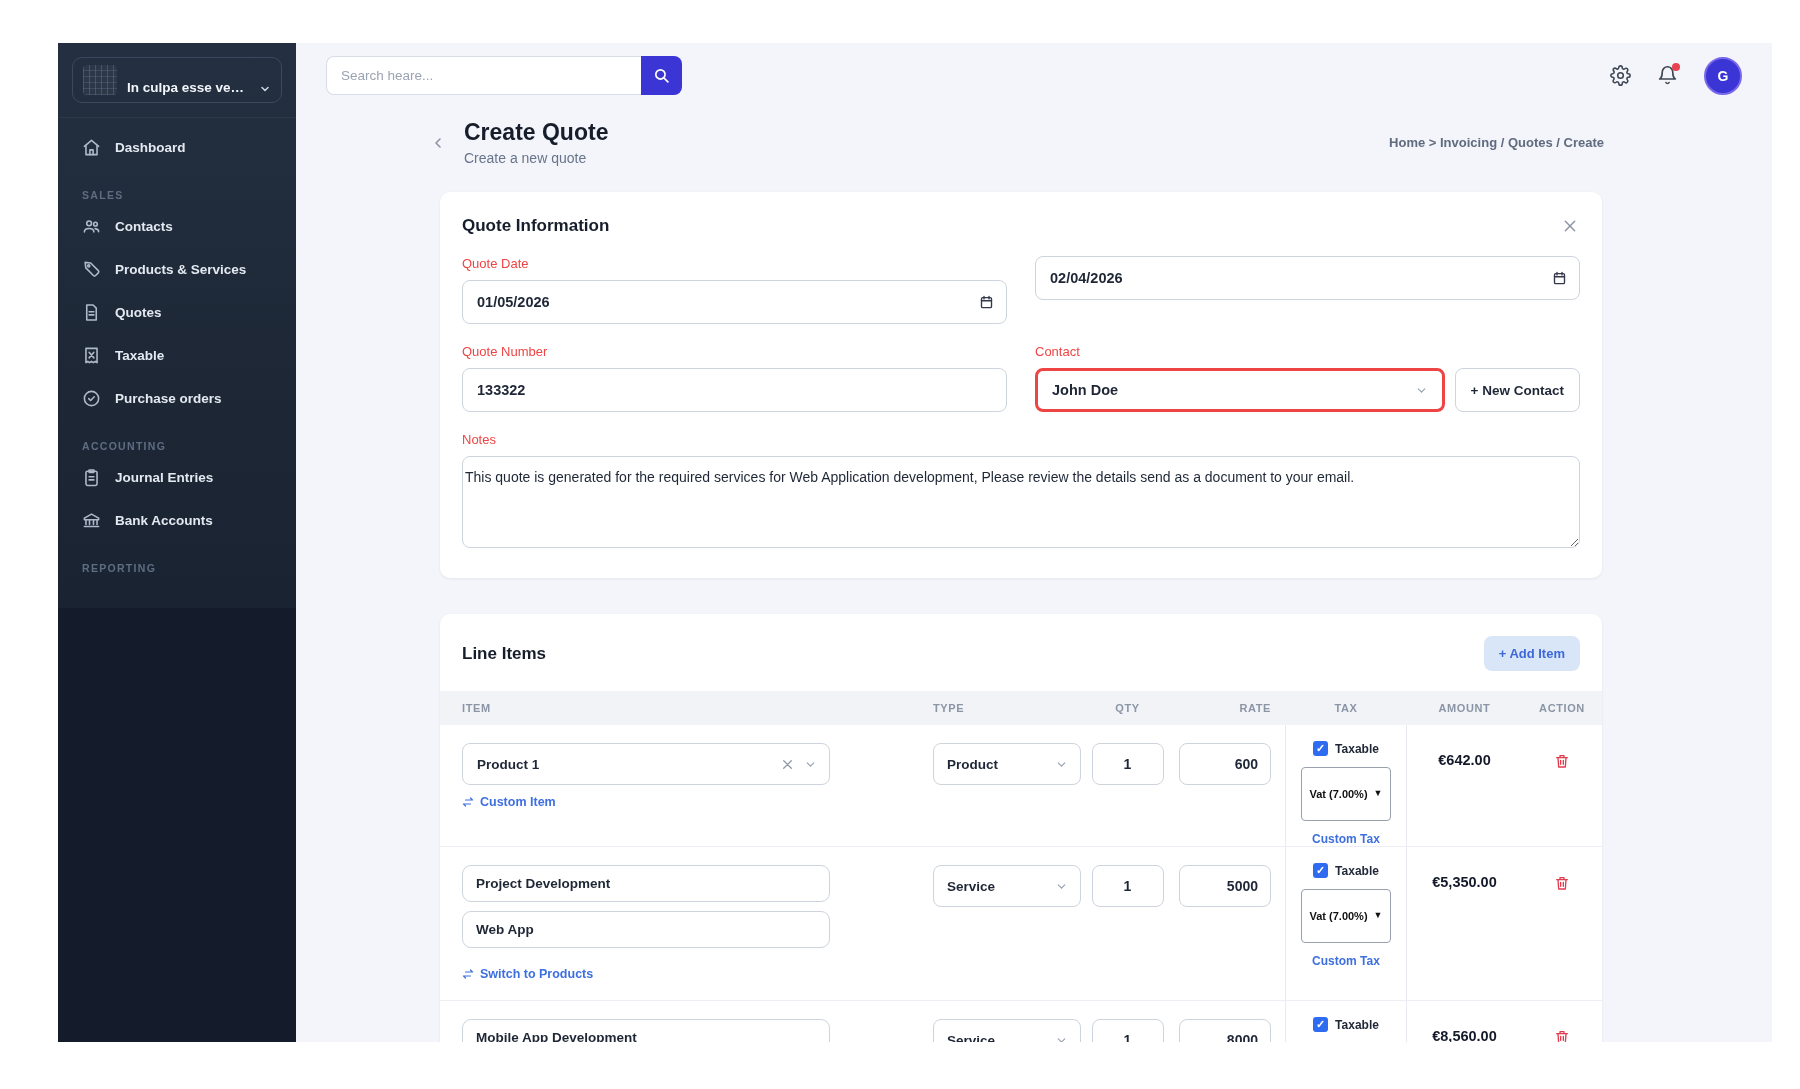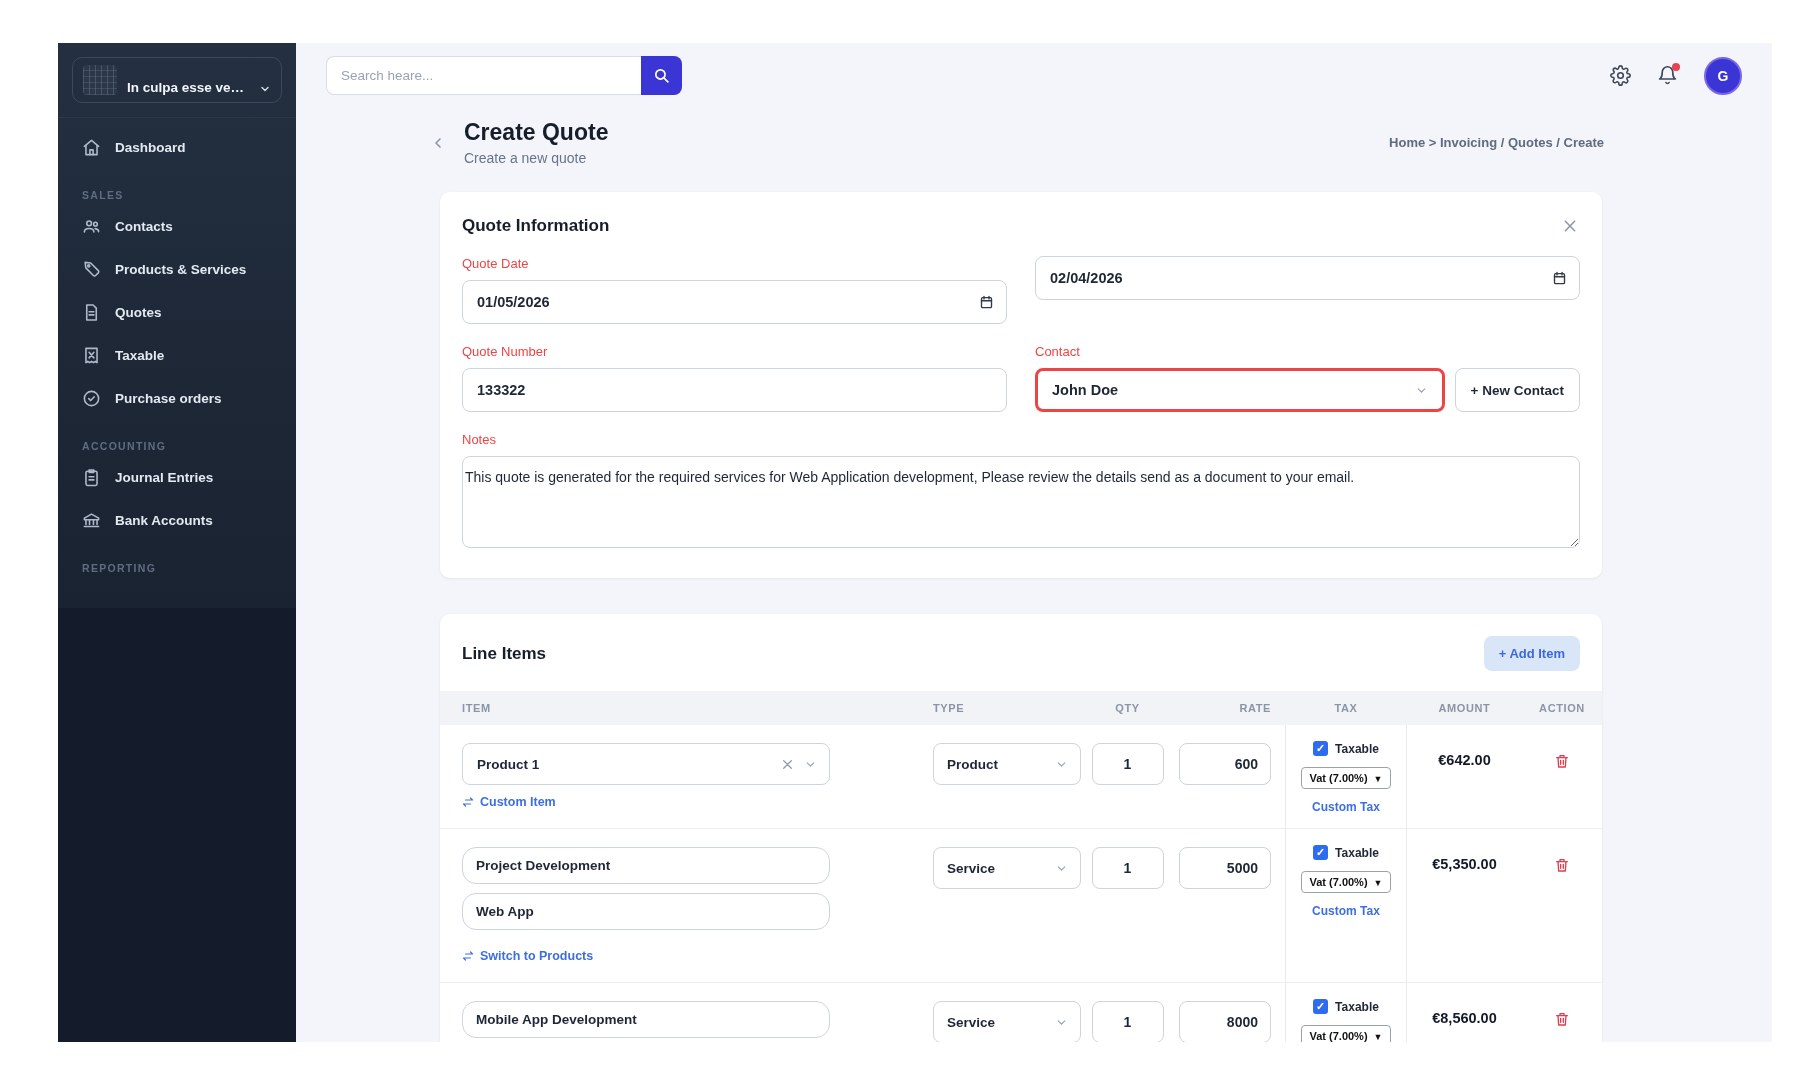--- a/index.html
+++ b/index.html
@@ -111,21 +111,21 @@
   .h-tax { text-align:center; }
   .h-amount { text-align:center; }
   .h-action { text-align:center; }
 
   .li-row { border-bottom:1px solid #eceef3; }
   .cell-item { padding:18px 0 16px 22px; }
   .item-select { width:368px; height:42px; border:1px solid #cdd4de; border-radius:8px;
                  display:flex; align-items:center; padding:0 12px 0 14px; gap:10px; cursor:pointer; }
   .item-select .sel-text { flex:1; font-size:13.5px; font-weight:700; color:#1f2736; }
   .clear-x { color:#8b95a5; display:flex; cursor:pointer; }
-  .item-input { width:368px; height:37px; border:1px solid #cdd4de; border-radius:14px;
+  .item-input { width:368px; height:37px; border:1px solid #cdd4de; border-radius:9px;
                 padding:0 13px; font-size:13.5px; font-weight:700; color:#1f2736; outline:none;
                 display:block; margin-bottom:9px; font-family:"Liberation Sans", sans-serif; background:#fff; }
   .switch-link { display:inline-flex; align-items:center; gap:6px; color:#3e6fe0; font-size:12.5px;
                  font-weight:700; margin-top:10px; cursor:pointer; text-decoration:none; }
   .cell-type { padding:18px 0 0 18px; }
   .type-select { width:148px; height:42px; border:1px solid #cdd4de; border-radius:8px;
                  display:flex; align-items:center; padding:0 12px 0 13px; cursor:pointer; }
   .type-select .sel-text { flex:1; font-size:13.5px; font-weight:700; color:#1f2736; }
   .cell-qty { padding-top:18px; text-align:center; }
   .qty-input { width:72px; height:42px; border:1px solid #cdd4de; border-radius:8px; text-align:center;
@@ -134,22 +134,22 @@
   .cell-rate { padding-top:18px; text-align:right; padding-right:14px; }
   .rate-input { width:92px; height:42px; border:1px solid #cdd4de; border-radius:8px; text-align:right;
                 padding:0 12px; font-size:14px; font-weight:700; color:#1f2736; outline:none;
                 font-family:"Liberation Sans", sans-serif; background:#fff; }
   .cell-tax { border-left:1px solid #e7eaf0; border-right:1px solid #e7eaf0; padding-top:16px;
               display:flex; flex-direction:column; align-items:center; gap:11px; }
   .tax-check-row { display:flex; align-items:center; gap:7px; cursor:pointer; }
   .checkbox { width:15px; height:15px; border-radius:3px; color:#fff; font-size:11px; font-weight:700;
               display:flex; align-items:center; justify-content:center; line-height:1; }
   .tax-label { font-size:12px; font-weight:700; color:#1f2736; }
-  .vat-select { display:inline-flex; align-items:flex-end; gap:6px; border:1px solid #9aa1ad;
-                border-radius:4px; background:#fff; padding:4px 7px; cursor:pointer; }
+  .vat-select { display:inline-flex; align-items:flex-start; gap:6px; border:1px solid #9aa1ad;
+                border-radius:4px; background:#fff; padding:20px 7px; cursor:pointer; }
   .vat-select .vat-text { font-size:11px; font-weight:600; color:#111; }
   .vat-caret { font-size:9px; color:#111; font-weight:700; }
   .custom-tax-link { color:#3e6fe0; font-size:12px; font-weight:700; cursor:pointer; text-decoration:none; }
   .cell-amount { padding-top:27px; text-align:center; font-size:14.5px; font-weight:800; color:#14192a; }
   .cell-action { padding-top:26px; text-align:center; }
   .trash-btn { background:none; border:none; cursor:pointer; color:#e23b4e; display:inline-flex; padding:2px; }
 
   svg { display:block; }
 </style>
 </head>

